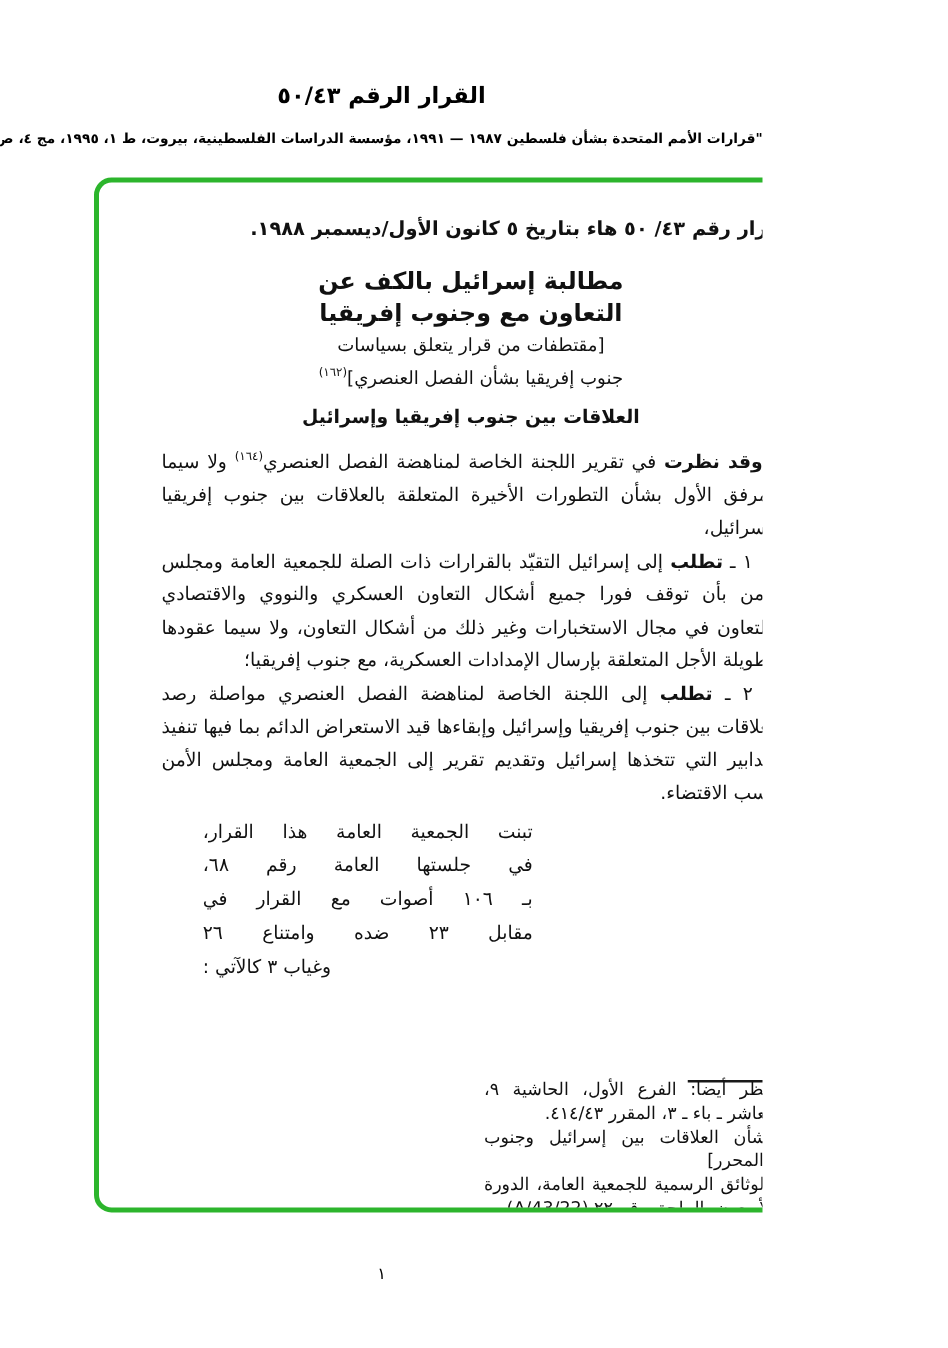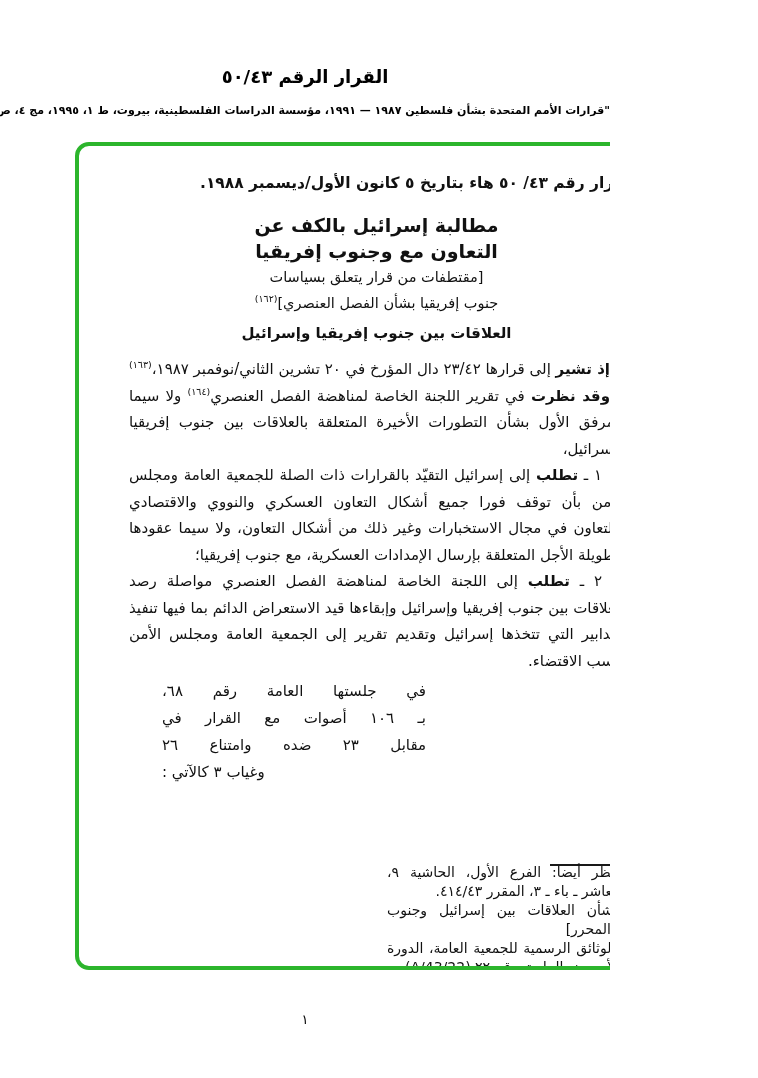--- a/index.html
+++ b/index.html
@@ -120,37 +120,35 @@
         <div class="note-line">[مقتطفات من قرار يتعلق بسياسات</div>
         <div class="note-line">
           <span>جنوب إفريقيا بشأن الفصل العنصري]</span><sup class="fn">(١٦٢)</sup>
         </div>
       </div>
 
 
       <div class="section-title">العلاقات بين جنوب إفريقيا وإسرائيل</div>
 
 
-      <p class="body-para">
-        <span class="bold">إذ تشير</span><span> إلى قرارها ٢٣/٤٢ دال المؤرخ في ٢٠ تشرين الثاني/نوفمبر ١٩٨٧،</span><sup class="fn">(١٦٣)</sup>
-      </p>
 
       <p class="body-para">
         <span class="bold">وقد نظرت</span><span> في تقرير اللجنة الخاصة لمناهضة الفصل العنصري</span><sup class="fn">(١٦٤)</sup><span> ولا سيما المرفق الأول بشأن التطورات الأخيرة المتعلقة بالعلاقات بين جنوب إفريقيا وإسرائيل،</span>
       </p>
 
       <p class="body-para item">
         <span>١ ـ </span><span class="bold">تطلب</span><span> إلى إسرائيل التقيّد بالقرارات ذات الصلة للجمعية العامة ومجلس الأمن بأن توقف فورا جميع أشكال التعاون العسكري والنووي والاقتصادي والتعاون في مجال الاستخبارات وغير ذلك من أشكال التعاون، ولا سيما عقودها الطويلة الأجل المتعلقة بإرسال الإمدادات العسكرية، مع جنوب إفريقيا؛</span>
       </p>
 
       <p class="body-para item">
         <span>٢ ـ </span><span class="bold">تطلب</span><span> إلى اللجنة الخاصة لمناهضة الفصل العنصري مواصلة رصد العلاقات بين جنوب إفريقيا وإسرائيل وإبقاءها قيد الاستعراض الدائم بما فيها تنفيذ التدابير التي تتخذها إسرائيل وتقديم تقرير إلى الجمعية العامة ومجلس الأمن حسب الاقتضاء.</span>
       </p>
 
       <div class="vote-block">
+        <div class="vote-line">تبنت الجمعية العامة هذا القرار،</div>
         <div class="vote-line">في جلستها العامة رقم ٦٨،</div>
         <div class="vote-line">بـ ١٠٦ أصوات مع القرار في</div>
         <div class="vote-line">مقابل ٢٣ ضده وامتناع ٢٦</div>
         <div class="vote-line last">وغياب ٣ كالآتي :</div>
       </div>
 
     </div>
 
     <div class="footnote-rule"></div>
 

